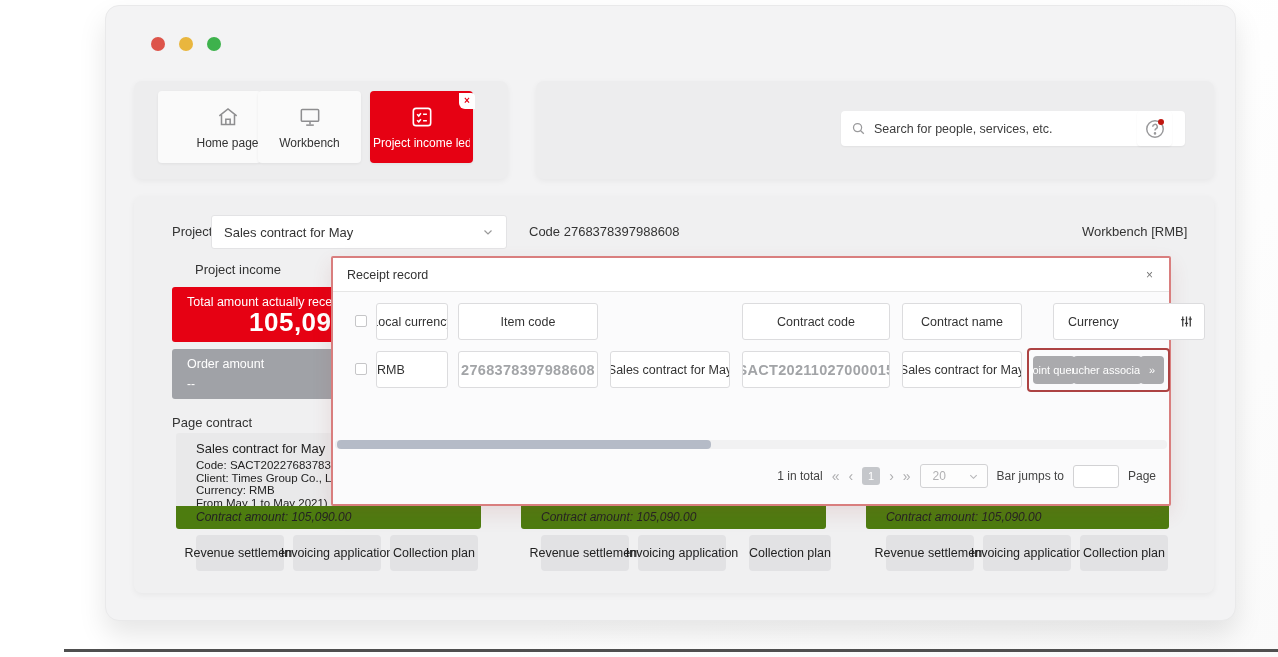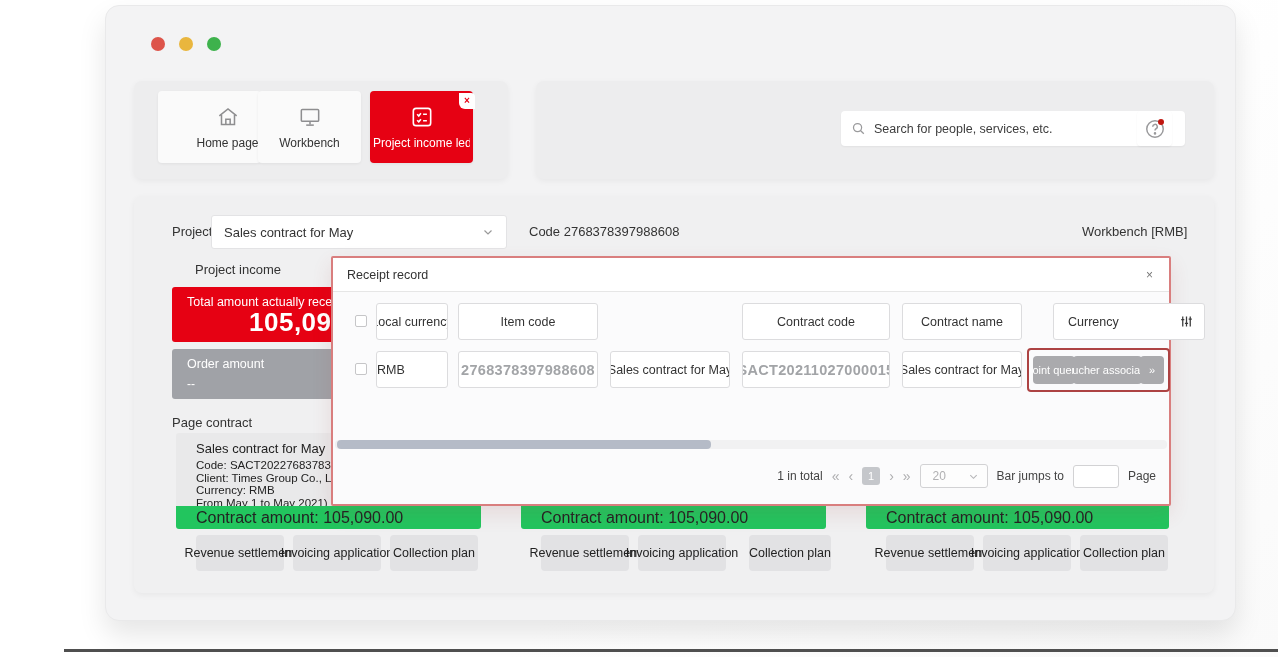--- a/index.html
+++ b/index.html
@@ -39,21 +39,21 @@
   .card-red .clabel { font-size:12.5px; margin:8px 0 0 15px; }
   .card-red .cvalue { font-size:26px; font-weight:bold; margin:-2px 0 0 77px; letter-spacing:.5px; }
   .card-gray { position:absolute; left:38px; top:153px; width:335px; height:50px; background:#a0a2a7; border-radius:3px; color:#fff; }
   .card-gray .clabel { font-size:12.5px; margin:8px 0 0 15px; }
   .card-gray .cvalue { font-size:12px; margin:6px 0 0 15px; }
 
   .contract-card { position:absolute; top:237px; width:305px; }
   .cc-info { background:#e9e9ea; border-radius:3px 3px 0 0; height:73px; padding:8px 0 0 20px; overflow:hidden; }
   .cc-title { font-size:13px; color:#222; margin-bottom:3px; }
   .cc-line { font-size:11.5px; line-height:12.5px; color:#222; }
-  .cc-amount { background:#22c55e; height:23px; font-size:16px; color:#222; line-height:23px; padding-left:20px; border-radius:0 0 3px 3px; }
+  .cc-amount { background:#4d7c0f; height:23px; font-size:12px; color:#222; line-height:23px; padding-left:20px; border-radius:0 0 3px 3px;font-style:italic; }
   .cc-buttons { display:flex; gap:9px; margin-top:6px; padding-left:20px; }
   .cc-btn { width:88px; height:36px; background:#e2e2e4; border-radius:4px; font-size:12.5px; color:#222; display:flex; align-items:center; justify-content:center; white-space:nowrap; cursor:pointer; }
 
   .modal { position:absolute; left:225px; top:250px; width:840px; height:250px; background:#fbfbfc; border:2px solid #d97e7e; border-radius:2px; box-shadow:0 8px 20px rgba(160,60,60,.12); }
   .modal-header { height:34px; border-bottom:1px solid #e6e6e6; background:#fff; position:relative; }
   .modal-title { position:absolute; left:14px; line-height:34px; font-size:12.5px; color:#333; }
   .modal-close { position:absolute; right:16px; line-height:34px; font-size:12px; color:#777; cursor:pointer; }
 
   .cbx { position:absolute; width:12px; height:12px; border:1px solid #c6c6c8; border-radius:2px; background:#fff; cursor:pointer; }
   .cell { position:absolute; height:37px; background:#fff; border:1px solid #dcdcde; border-radius:3px; display:flex; align-items:center; justify-content:center; font-size:12.5px; color:#333; white-space:nowrap; overflow:hidden; }

